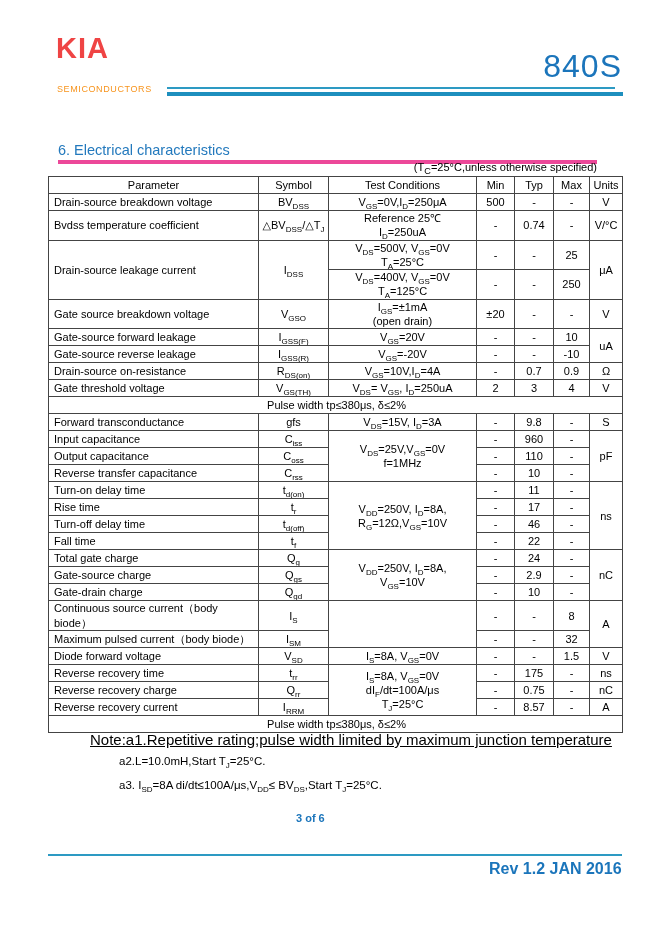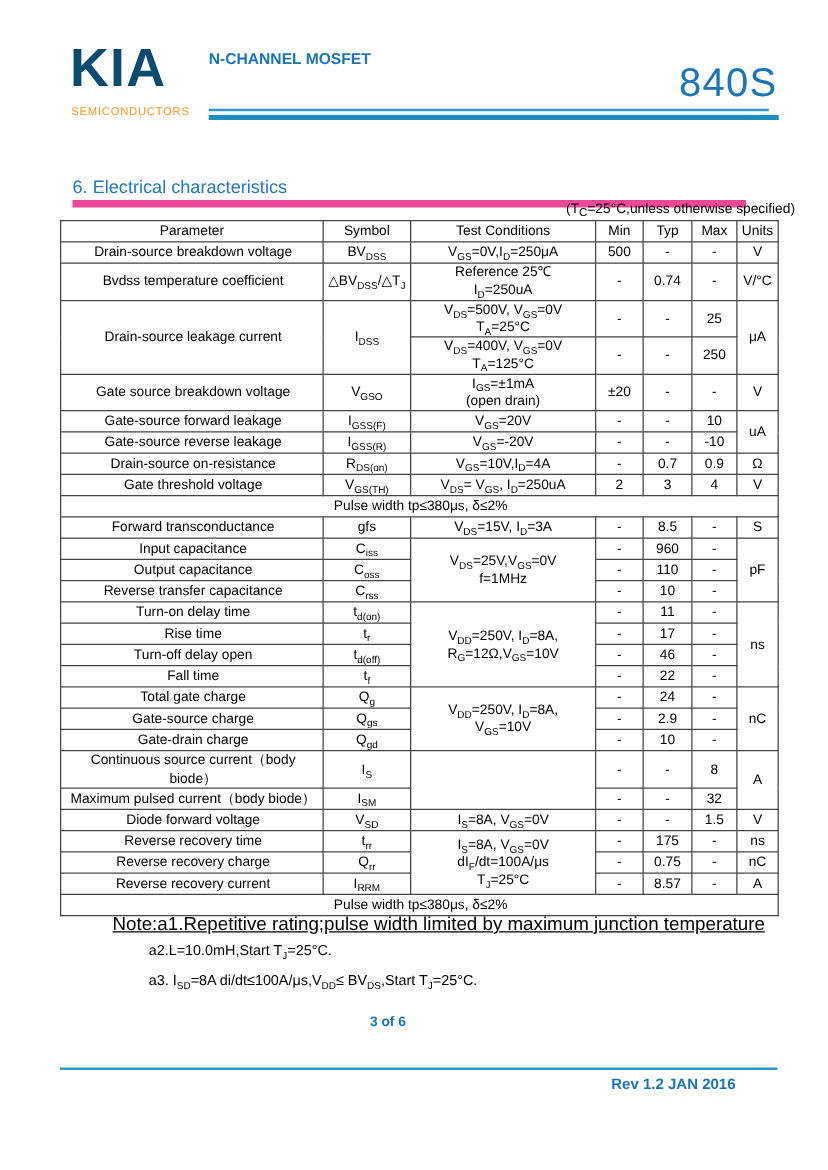--- a/index.html
+++ b/index.html
@@ -1,61 +1,60 @@
 <!DOCTYPE html>
 <html><head>
 <meta charset="utf-8">
 <style>
   html,body{margin:0;padding:0;}
   body{
     width:662px;height:936px;position:relative;background:#ffffff;
     font-family:"Liberation Sans", sans-serif;color:#000;overflow:hidden;
   }
   
-  .logo{position:absolute;left:56px;top:34px;font-size:43px;font-weight:bold;
-        color:#0c4a6e;letter-spacing:1px;line-height:1;}
+  .logo{position:absolute;left:56px;top:34px;font-size:29px;font-weight:bold;
+        color:#ef4444;letter-spacing:1px;line-height:1;}
   .logo-sub{position:absolute;left:57px;top:84px;font-size:9px;font-weight:normal;
         color:#f7941d;letter-spacing:0.6px;}
   .spec{position:absolute;left:167px;top:38px;color:#1b75bb;font-weight:bold;
         font-size:12.5px;line-height:1.55;}
   .part{position:absolute;right:40px;top:48px;color:#1b75bb;font-size:32px;
         letter-spacing:1px;}
   .hline-thin{position:absolute;left:167px;top:87px;width:448px;height:2px;background:#2d9ac3;}
   .hline-thick{position:absolute;left:167px;top:92px;width:456px;height:4px;background:#1d8fbe;}
   
   .sec-title{position:absolute;left:58px;top:142px;width:539px;color:#2379bd;
-        font-size:14.5px;border-bottom:6px solid #ec4899;padding-bottom:2px;}
+        font-size:14.5px;border-bottom:4px solid #ec4899;padding-bottom:2px;}
   .cond-note{position:absolute;left:0;top:161px;width:597px;text-align:right;
-        font-size:11px;color:#000;margin-left:39px;}
+        font-size:11px;color:#000;}
   
   .ds-table{position:absolute;left:48px;top:176px;border-collapse:collapse;
         table-layout:fixed;width:574px;font-size:11px;color:#000;border-radius:24px;}
   .ds-table td{border:1px solid #444;padding:0 3px;height:16px;line-height:1.3;
         text-align:center;vertical-align:middle;overflow:hidden;}
-  .ds-table td.p{text-align:center;padding-left:5px;}
+  .ds-table td.p{text-align:left;padding-left:5px;}
   .ds-table td.c{white-space:pre-line;}
   .ds-table td.full{text-align:center;padding-left:5px;}
   .ds-table sub{font-size:8px;line-height:0;}
   
   .note1{position:absolute;left:90px;top:731px;font-size:15px;text-decoration:underline;}
   .note2{position:absolute;left:119px;top:755px;font-size:11.5px;}
   .note3{position:absolute;left:119px;top:779px;font-size:11.5px;}
   .note1 sub,.note2 sub,.note3 sub{font-size:8px;line-height:0;}
   
   .fline{position:absolute;left:48px;top:854px;width:574px;height:2px;background:#2d9ac3;}
   .fpage{position:absolute;left:296px;top:812px;font-size:11px;font-weight:bold;color:#1b75bb;}
-  .frev{position:absolute;left:489px;top:860px;font-size:12px;font-weight:bold;color:#1b75bb;}
+  .frev{position:absolute;left:489px;top:860px;font-size:16px;font-weight:bold;color:#1b75bb;}
 </style>
 </head>
 <body>
 
 <div class="logo">KIA</div>
 <div class="logo-sub">SEMICONDUCTORS</div>
 <div class="spec">
-  <div>N-CHANNEL MOSFET</div>
 </div>
 <div class="part">840S</div>
 <div class="hline-thin"></div>
 <div class="hline-thick"></div>
 
 <div class="sec-title">6.  Electrical characteristics</div>
 <div class="cond-note">(T<sub>C</sub>=25°C,unless otherwise specified)</div>
 
 <table class="ds-table">
   <colgroup>
@@ -159,21 +158,21 @@
     <td>V</td>
   </tr>
   <tr>
     <td class="full" colspan="7">Pulse width tp≤380μs,  δ≤2%</td>
   </tr>
   <tr>
     <td class="p">Forward transconductance</td>
     <td>gfs</td>
     <td class="c">V<sub>DS</sub>=15V, I<sub>D</sub>=3A</td>
     <td>-</td>
-    <td>8.5</td>
+    <td>9.8</td>
     <td>-</td>
     <td>S</td>
   </tr>
   <tr>
     <td class="p">Input capacitance</td>
     <td>C<sub>iss</sub></td>
     <td class="c" rowspan="3">V<sub>DS</sub>=25V,V<sub>GS</sub>=0V
 f=1MHz</td>
     <td>-</td>
     <td>960</td>
@@ -205,21 +204,21 @@
     <td rowspan="4">ns</td>
   </tr>
   <tr>
     <td class="p">Rise time</td>
     <td>t<sub>r</sub></td>
     <td>-</td>
     <td>17</td>
     <td>-</td>
   </tr>
   <tr>
-    <td class="p">Turn-off delay open</td>
+    <td class="p">Turn-off delay time</td>
     <td>t<sub>d(off)</sub></td>
     <td>-</td>
     <td>46</td>
     <td>-</td>
   </tr>
   <tr>
     <td class="p">Fall time</td>
     <td>t<sub>f</sub></td>
     <td>-</td>
     <td>22</td>

